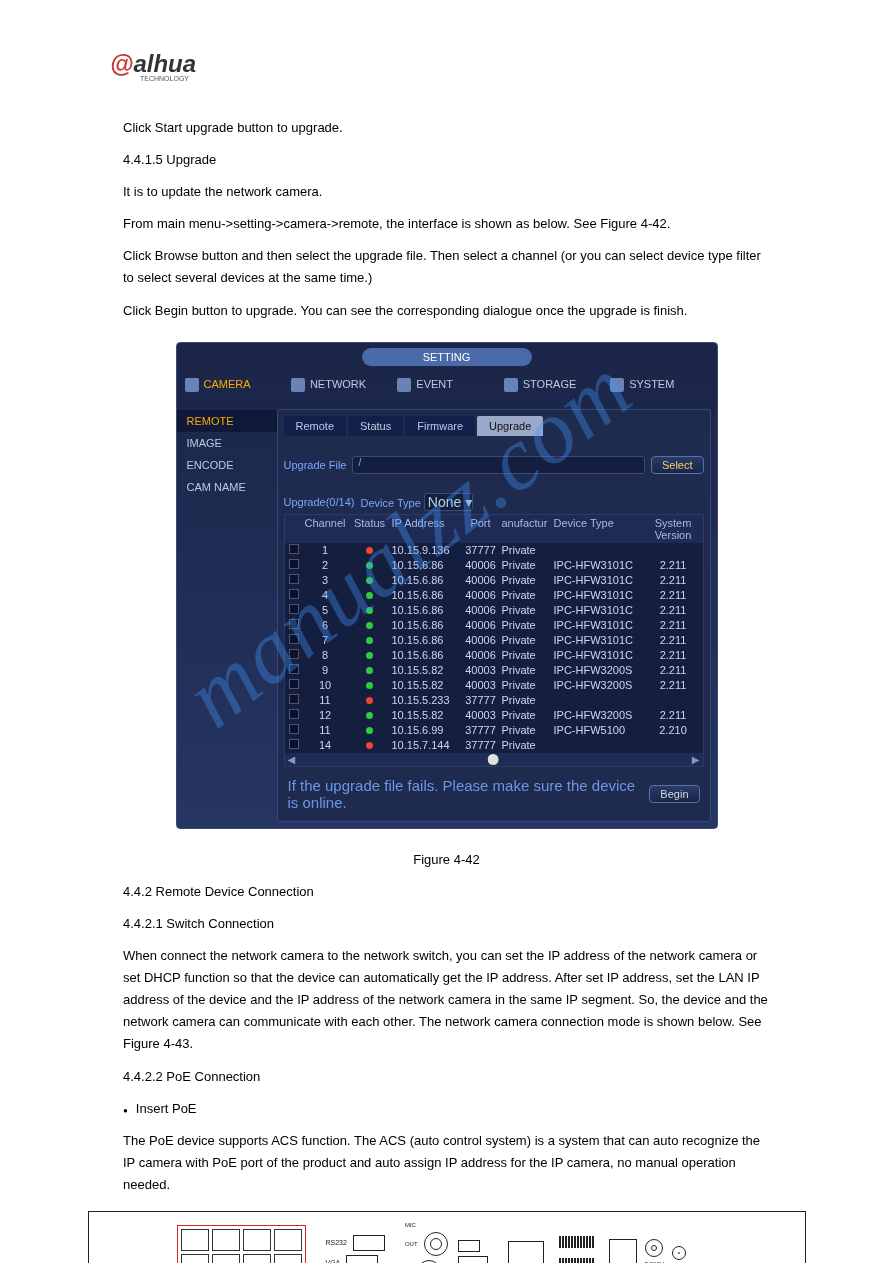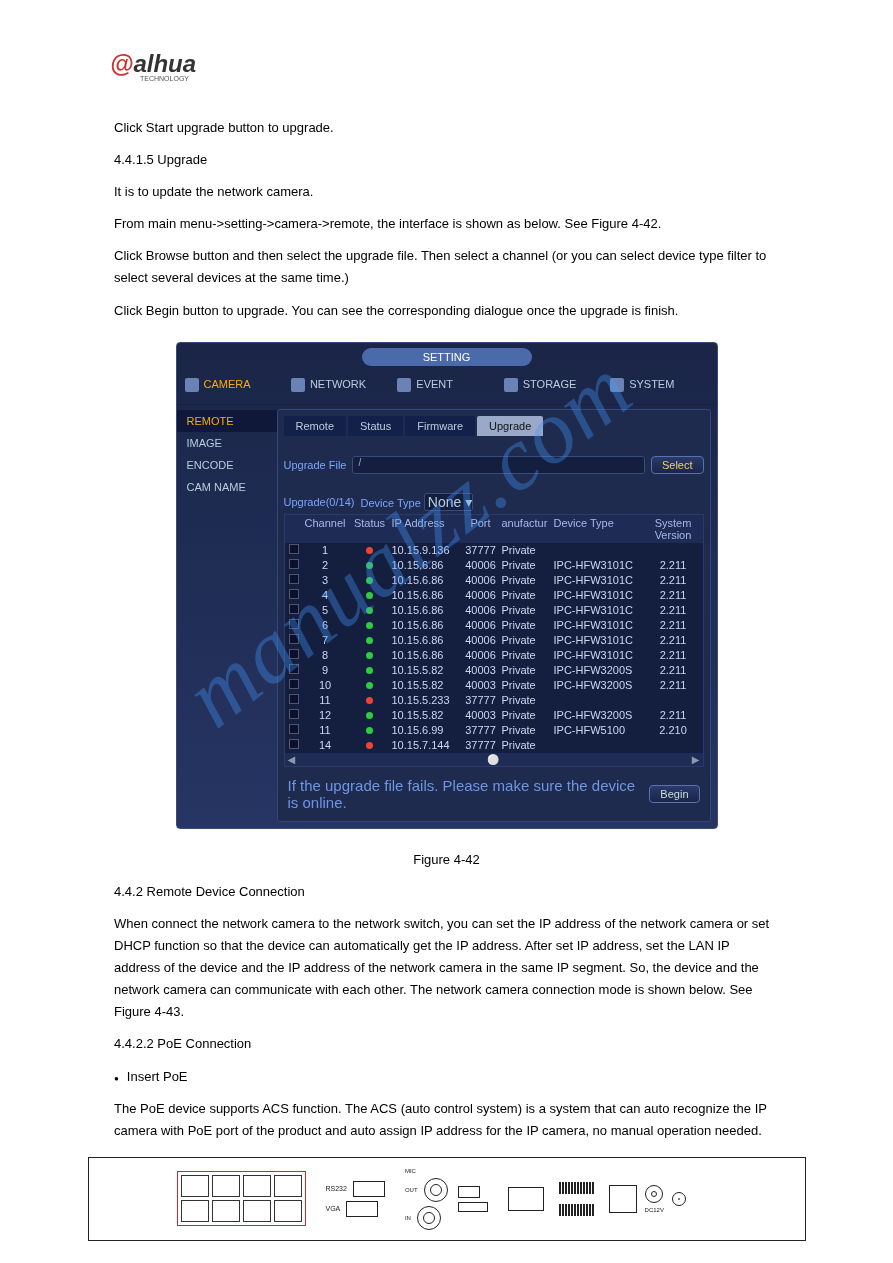--- a/index.html
+++ b/index.html
@@ -1,21 +1,21 @@
 <!DOCTYPE html>
 <html><head>
 <meta charset="utf-8">
 <style>
 body{margin:0;font-family:Arial,sans-serif;font-size:13px;color:#000;background:#fff;width:893px}
 .page{position:relative;padding:50px 110px 0 110px}
 .logo{color:#c33;font-weight:bold;font-size:24px;font-style:italic}
 .logo span{color:#333}
 .logo-sub{font-size:7px;color:#555;margin-left:30px;margin-top:-3px}
 .watermark{position:absolute;left:140px;top:490px;font-size:90px;color:#49f;opacity:.35;transform:rotate(-38deg);pointer-events:none;font-style:italic;font-family:serif;letter-spacing:2px}
-.txt{margin:10px 4px;line-height:1.7}
+.txt{margin:10px 13px;line-height:1.7}
 .gap{height:25px}
 .ui{width:540px;margin:20px auto;background:linear-gradient(#1a2547,#263563);border:1px solid #3a4a7a;border-radius:4px;font-size:11px;color:#cdd5ef}
 .pill{width:170px;margin:5px auto 0;background:#4a6aaa;color:#fff;text-align:center;padding:3px 0;border-radius:9px;font-size:11px}
 .topnav{display:flex;padding:6px 4px;border-bottom:1px solid #1a2240}
 .topnav div{flex:1;text-align:left;padding:6px 4px;color:#bcd}
 .topnav .ico{display:inline-block;width:14px;height:14px;background:#6a83b6;margin-right:5px;vertical-align:middle;border-radius:2px}
 .topnav .act{color:#fa0}
 .main{display:flex}
 .side{width:100px;padding-top:5px}
 .side div{padding:5px 10px;color:#bcd}
@@ -271,20 +271,21 @@
 <div class="foot">
 <span class="hint">If the upgrade file fails. Please make sure the device is online.</span>
 <div class="btn" style="color:#cdd">Begin</div>
 </div>
 </div>
 </div>
 </div>
 
 <div class="txt" style="text-align:center">Figure 4-42</div>
 <div class="txt">4.4.2 Remote Device Connection</div>
+<div class="txt">4.4.2.1 Switch Connection</div>
 <div class="txt">When connect the network camera to the network switch, you can set the IP address of the network camera or set DHCP function so that the device can automatically get the IP address. After set IP address, set the LAN IP address of the device and the IP address of the network camera in the same IP segment. So, the device and the network camera can communicate with each other. The network camera connection mode is shown below. See Figure 4-43.</div>
 <div class="txt">4.4.2.2 PoE Connection</div>
 <div class="txt bullet">Insert PoE</div>
 <div class="txt">The PoE device supports ACS function. The ACS (auto control system) is a system that can auto recognize the IP camera with PoE port of the product and auto assign IP address for the IP camera, no manual operation needed.</div>
 </div>
 
 <div class="devimg">
 <div class="poe">
 <div class="port"></div>
       <div class="port"></div>

